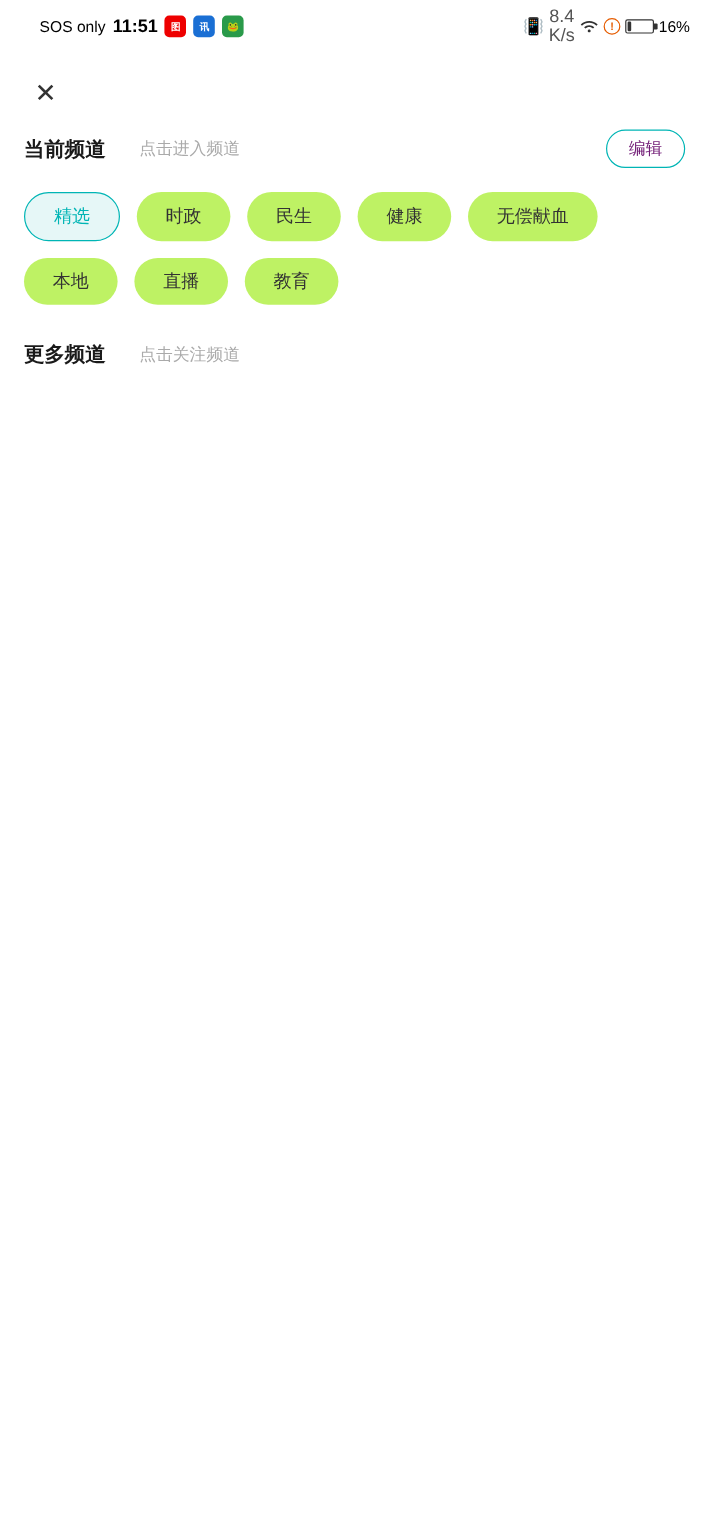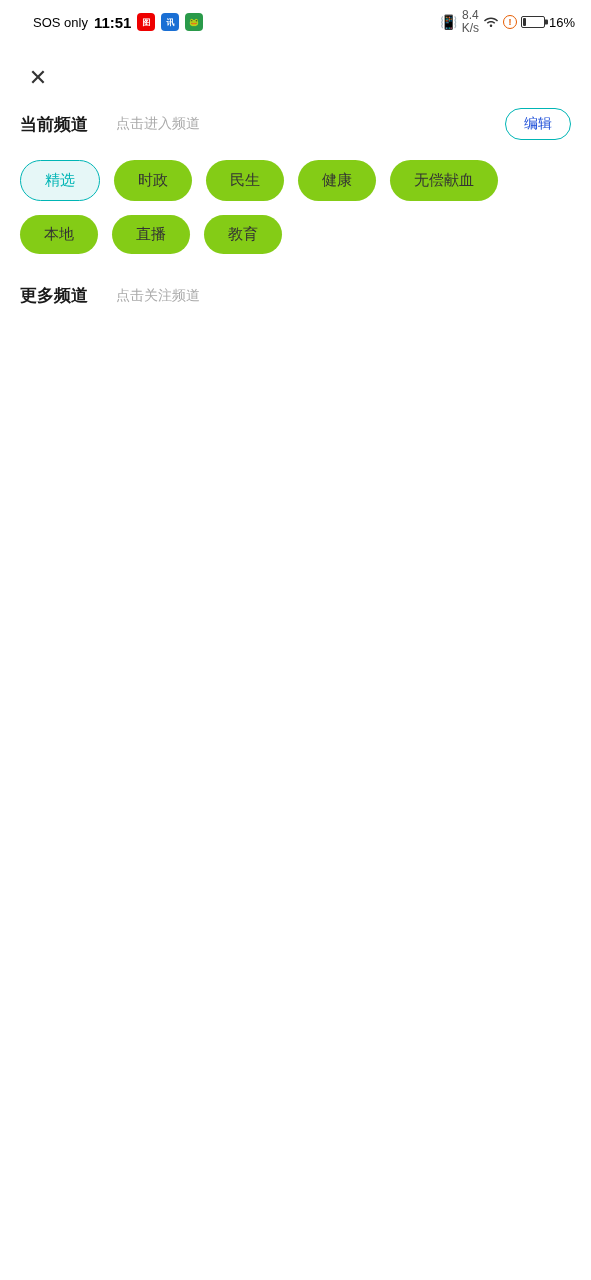--- a/index.html
+++ b/index.html
@@ -171,37 +171,37 @@
       font-size: 14px;
       color: #aaa;
     }
 
     .edit-btn {
       margin-left: auto;
       padding: 6px 18px;
       border: 1.5px solid #00b5b5;
       border-radius: 20px;
       background: transparent;
-      color: #1d4ed8;
+      color: #701a75;
       font-size: 14px;
       cursor: pointer;
     }
 
     
     .channels-grid {
       display: flex;
       flex-wrap: wrap;
       gap: 14px;
       margin-bottom: 30px;
     }
 
     .channel-tag {
       padding: 10px 24px;
       border-radius: 22px;
-      background: #84cc16;
+      background: #bef264;
       font-size: 15px;
       color: #333;
       cursor: pointer;
       border: none;
       font-family: inherit;
     }
 
     .channel-tag.active {
       background: #e6f7f7;
       color: #00b5b5;
@@ -262,21 +262,21 @@
 <div class="status-bar">
   <div class="status-left">
     <span>SOS only</span>
     <span class="status-time">11:51</span>
     <div class="app-icon-red">图</div>
     <div class="app-icon-blue">讯</div>
     <div class="app-icon-green">🐸</div>
   </div>
   <div class="status-icons">
     <span class="vibrate-icon">📳</span>
-    <div class="network-speed" style="font-size:12px;white-space:pre-line;line-height:1.1;">8.4<br>K/s</div>
+    <div class="network-speed" style="font-size:15px;white-space:pre-line;line-height:1.1;">8.4<br>K/s</div>
     <span class="wifi-icon">
       <svg width="16" height="12" viewBox="0 0 16 12" fill="none" xmlns="http://www.w3.org/2000/svg">
         <path d="M8 9.5C8.69036 9.5 9.25 10.0596 9.25 10.75C9.25 11.4404 8.69036 12 8 12C7.30964 12 6.75 11.4404 6.75 10.75C6.75 10.0596 7.30964 9.5 8 9.5Z" fill="#333"></path>
         <path d="M8 6C9.65685 6 11.1462 6.67157 12.2426 7.75736L11.182 8.81802C10.3598 8.00736 9.23909 7.5 8 7.5C6.76091 7.5 5.64019 8.00736 4.81802 8.81802L3.75736 7.75736C4.85381 6.67157 6.34315 6 8 6Z" fill="#333"></path>
         <path d="M8 2.5C10.7614 2.5 13.2614 3.61929 15.0711 5.42893L14.0104 6.48959C12.4737 4.96515 10.3431 4 8 4C5.65685 4 3.52629 4.96515 1.98959 6.48959L0.928932 5.42893C2.7386 3.61929 5.23858 2.5 8 2.5Z" fill="#333"></path>
       </svg>
     </span>
     <div class="exclaim-icon">!</div>
     <div class="battery-container">
       <div class="battery-icon">

